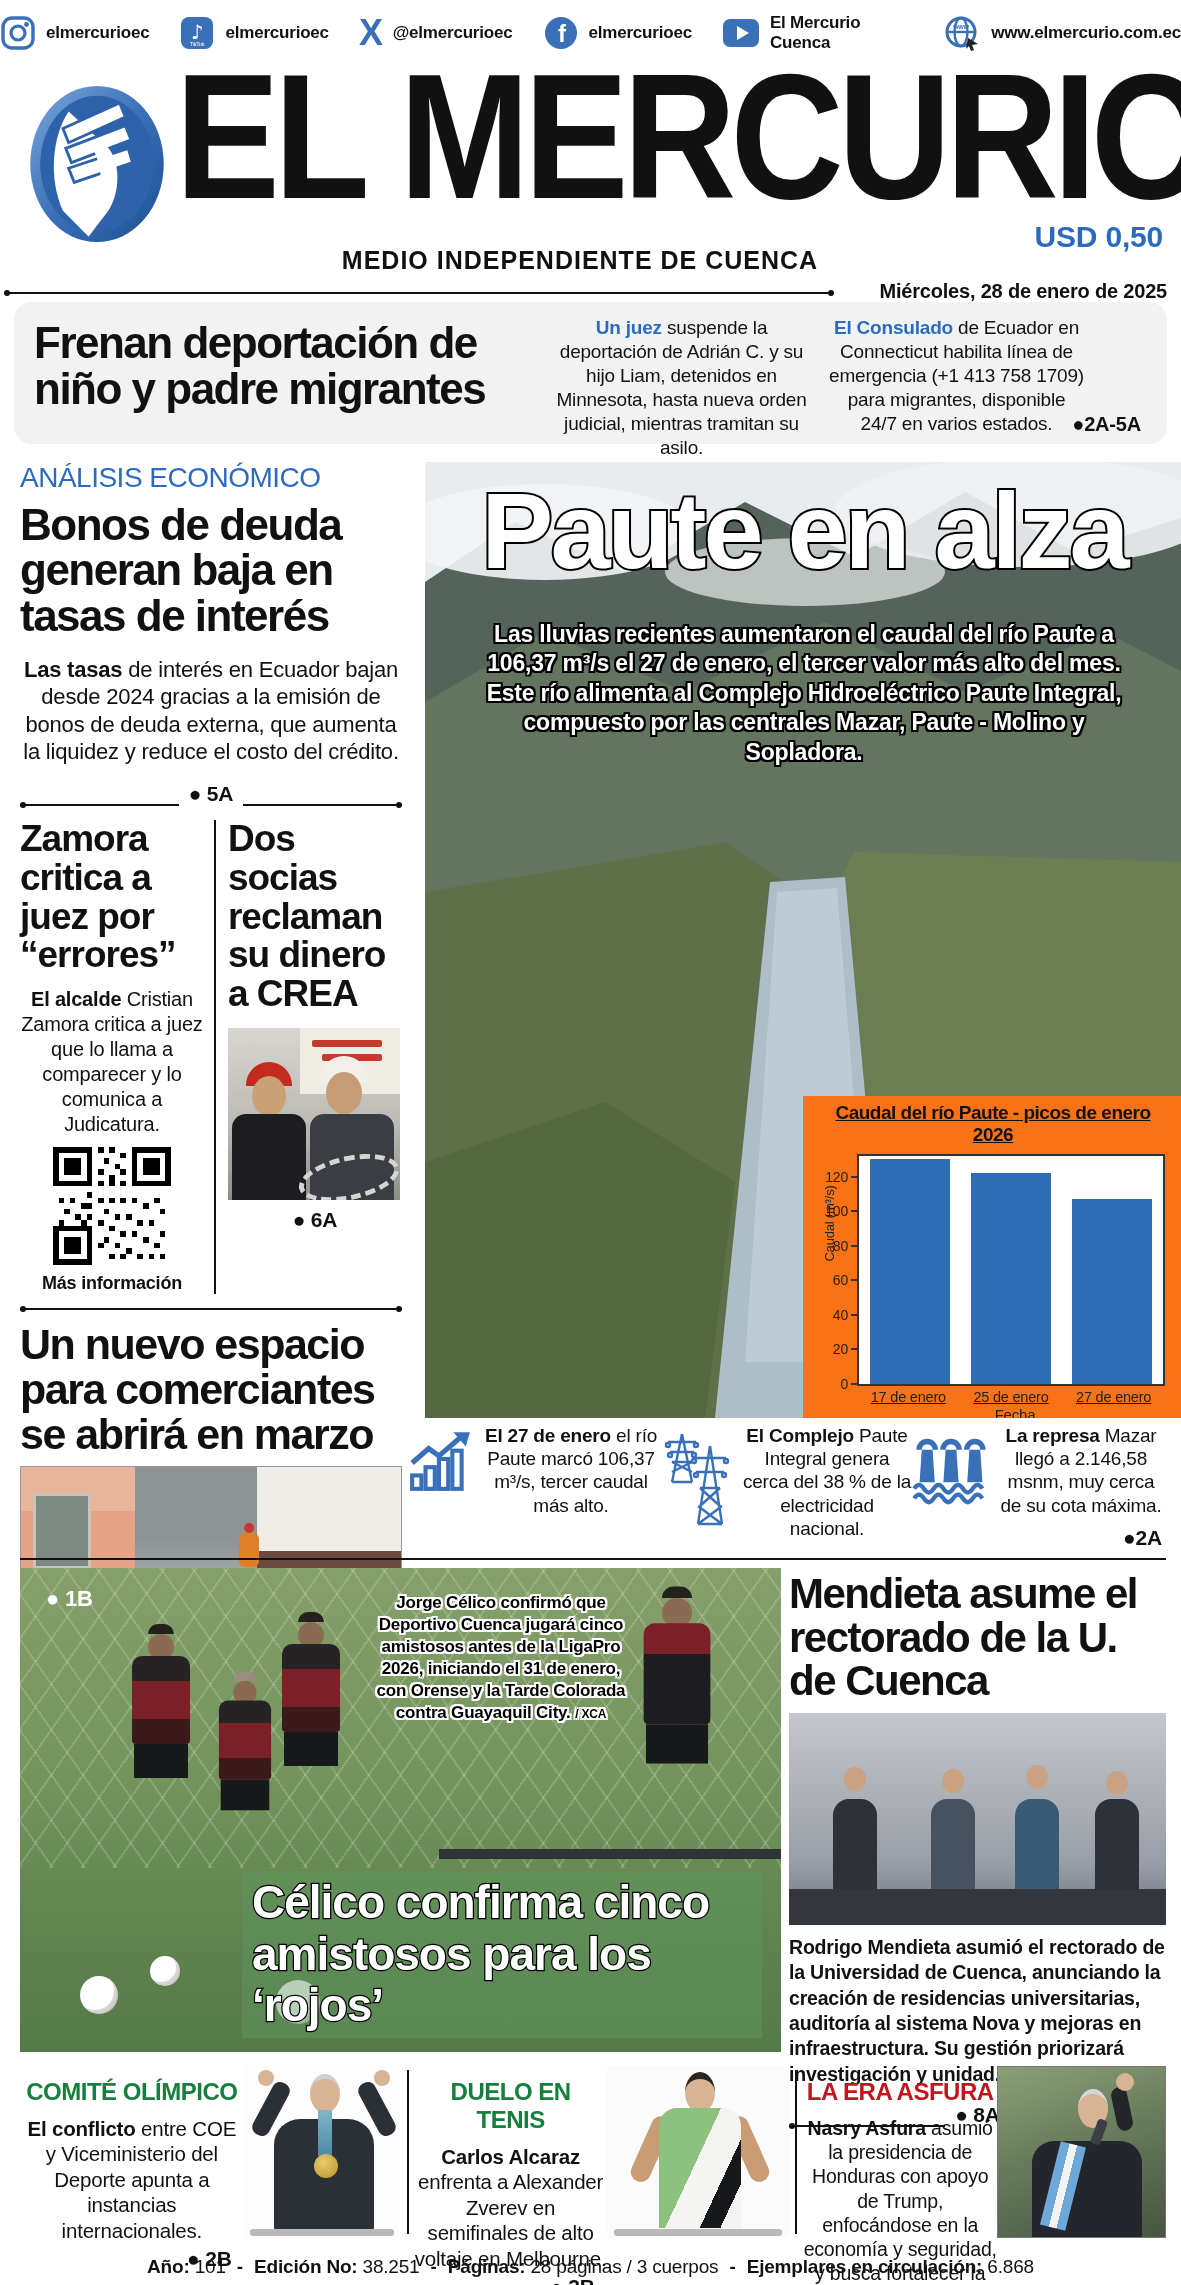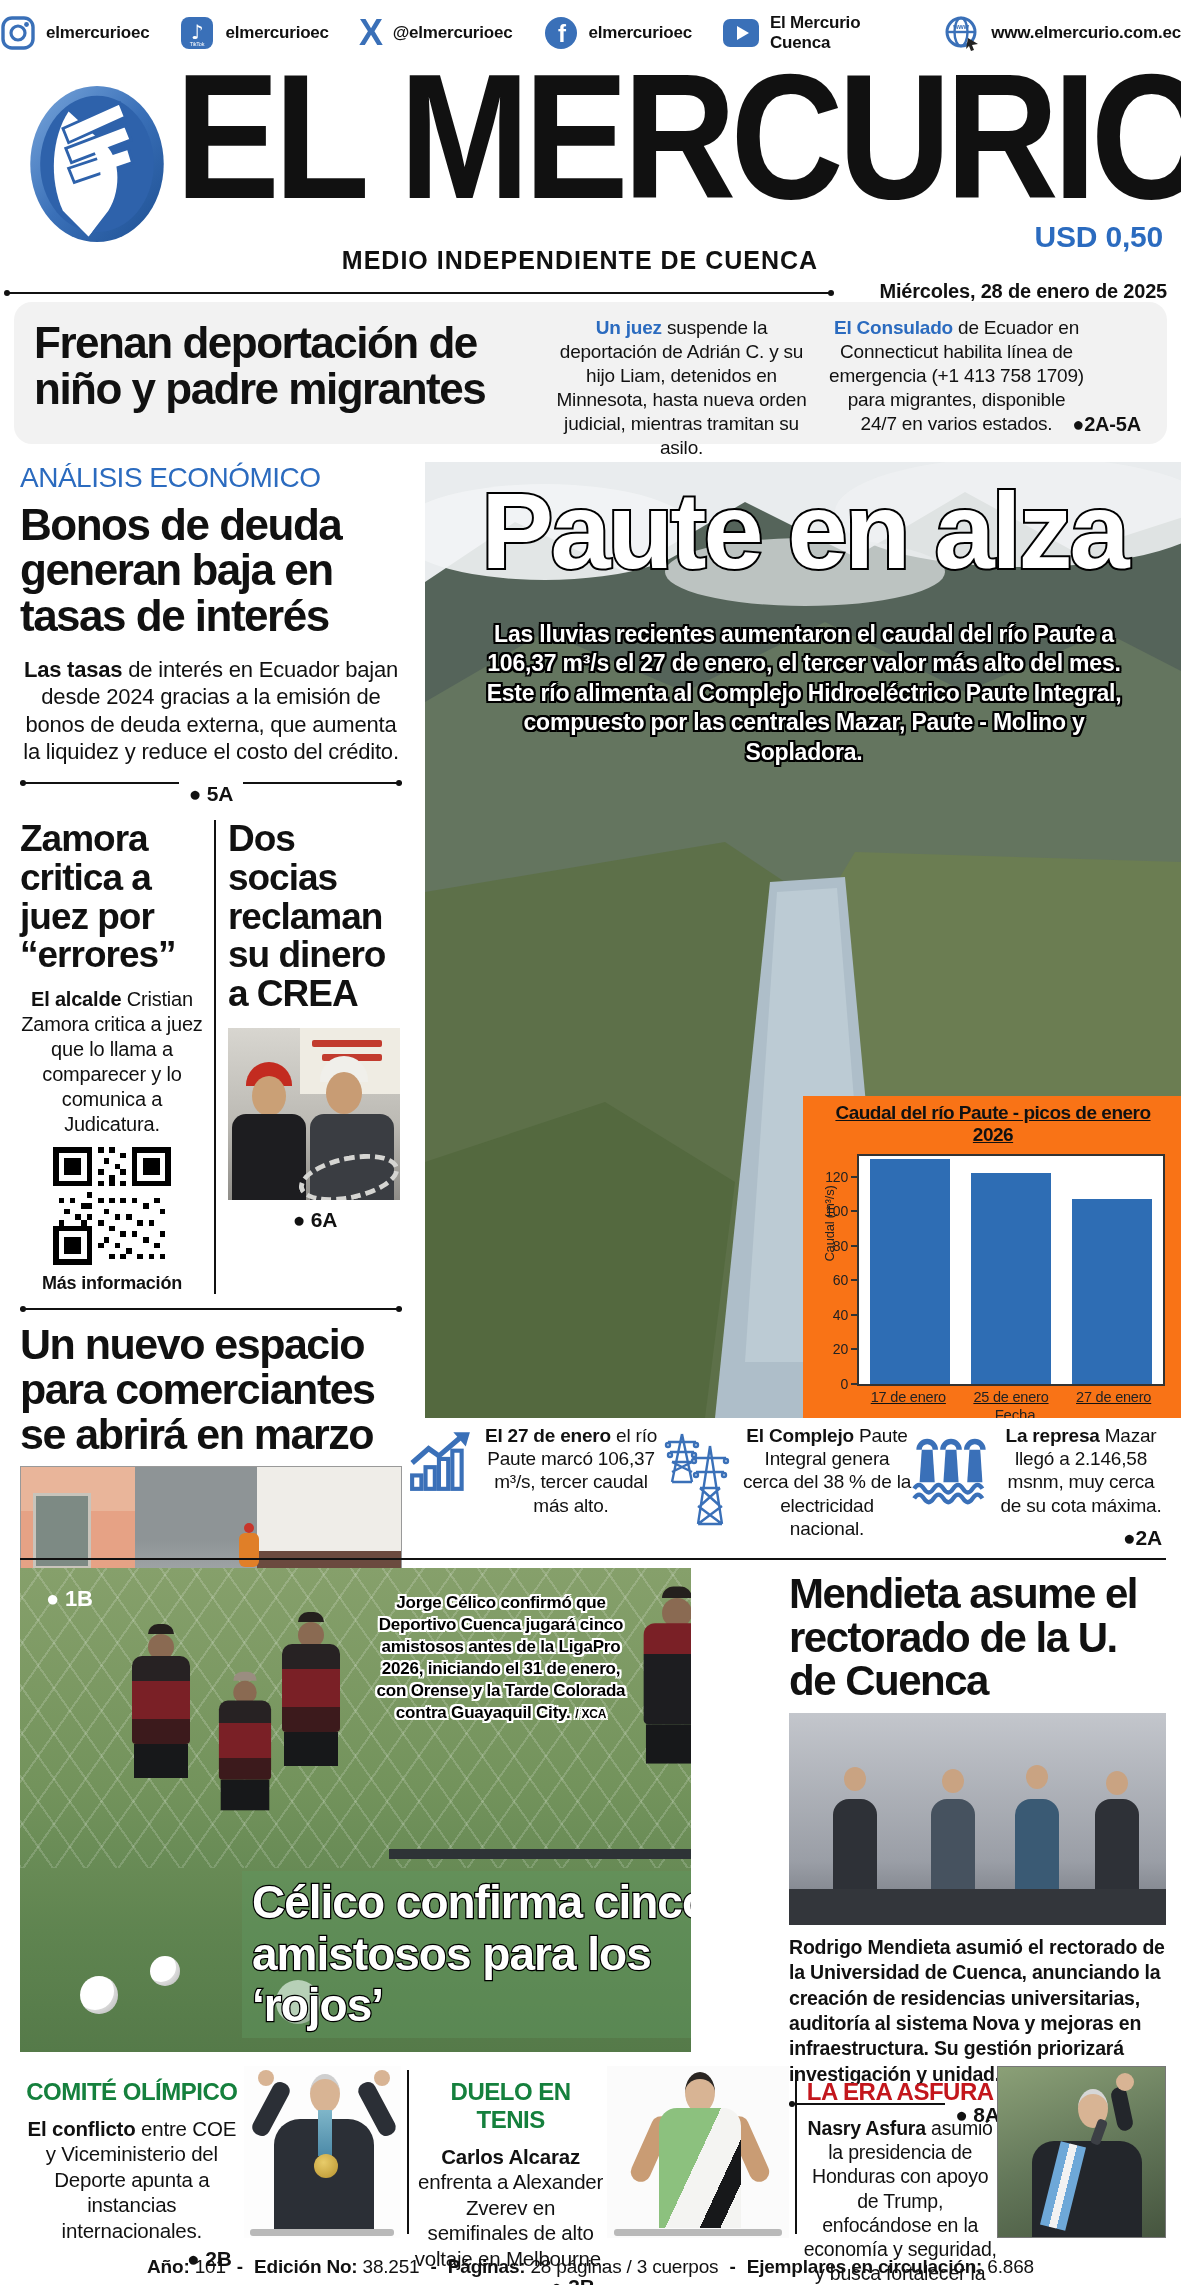--- a/index.html
+++ b/index.html
@@ -35,21 +35,21 @@
   .ts-col{width:255px;font-size:19px;line-height:1.26;text-align:center;padding:2px 10px;}
   .ts-col .lead{font-weight:bold;color:#2b6bbf;}
   .ts-ref{position:absolute;right:26px;bottom:8px;font-size:20px;font-weight:bold;}
 
   
   .left-col{position:absolute;left:20px;top:462px;width:382px;}
   .kicker{font-size:28px;font-weight:normal;color:#2b6bbf;letter-spacing:-0.5px;}
   .econ-head{font-size:44px;font-weight:bold;line-height:1.03;letter-spacing:-1.5px;margin-top:8px;}
   .econ-deck{font-size:22px;line-height:1.25;text-align:center;margin-top:18px;}
   .b{font-weight:bold;}
-  .divider{display:flex;align-items:flex-start;margin-top:16px;}
+  .divider{display:flex;align-items:flex-end;margin-top:16px;}
   .divider .line{flex:1;height:2px;background:#111;position:relative;}
   .divider .line.l::before{content:"";position:absolute;left:0;top:-2px;width:6px;height:6px;border-radius:50%;background:#111;}
   .divider .line.r::after{content:"";position:absolute;right:0;top:-2px;width:6px;height:6px;border-radius:50%;background:#111;}
   .divider .dlabel{font-size:21px;font-weight:bold;padding:0 10px;}
   .plain-rule{position:relative;height:2px;background:#111;margin-top:14px;}
   .plain-rule::before{content:"";position:absolute;left:0;top:-2px;width:6px;height:6px;border-radius:50%;background:#111;}
   .plain-rule::after{content:"";position:absolute;right:0;top:-2px;width:6px;height:6px;border-radius:50%;background:#111;}
 
   .subcols{display:flex;margin-top:14px;}
   .subcol1{width:186px;padding-right:10px;}
@@ -93,21 +93,21 @@
 
   
   .facts{position:absolute;left:408px;top:1424px;width:758px;height:132px;display:flex;align-items:flex-start;}
   .fact{display:flex;align-items:flex-start;gap:8px;width:252px;box-sizing:border-box;}
   .fact svg{flex:0 0 auto;margin-top:4px;}
   .fact .txt{font-size:19px;line-height:1.22;text-align:center;}
   .facts-ref{position:absolute;right:4px;bottom:6px;font-size:21px;font-weight:bold;}
   .full-rule{position:absolute;left:20px;right:15px;top:1558px;height:2px;background:#111;}
 
   
-  .football{position:absolute;left:20px;top:1568px;width:671px;height:484px;overflow:hidden;
+  .football{position:absolute;left:20px;top:1568px;width:761px;height:484px;overflow:hidden;
             background:linear-gradient(180deg,#86a06b 0%,#73935c 45%,#5f8450 75%,#557a49 100%);}
   .fence{position:absolute;inset:0;height:62%;
          background:repeating-linear-gradient(55deg,rgba(255,255,255,0.16) 0 2px,transparent 2px 26px),
                     repeating-linear-gradient(-55deg,rgba(255,255,255,0.16) 0 2px,transparent 2px 26px);}
   .fb-ref{position:absolute;left:26px;top:18px;color:#fff;font-size:22px;font-weight:bold;}
   .fb-note{position:absolute;left:350px;top:24px;width:262px;text-align:center;font-size:17px;font-weight:bold;
            line-height:1.3;color:#000;
            text-shadow:-2px -2px 0 #fff,2px -2px 0 #fff,-2px 2px 0 #fff,2px 2px 0 #fff,0 2px 0 #fff,0 -2px 0 #fff,2px 0 0 #fff,-2px 0 0 #fff;}
   .fb-note .credit{font-size:12px;}
   .fb-head{position:absolute;left:222px;bottom:14px;width:520px;padding:6px 10px;box-sizing:border-box;

